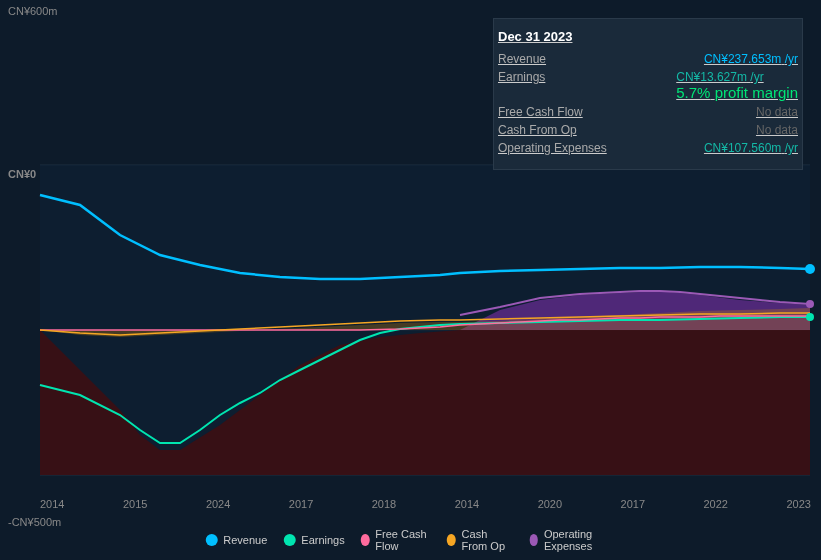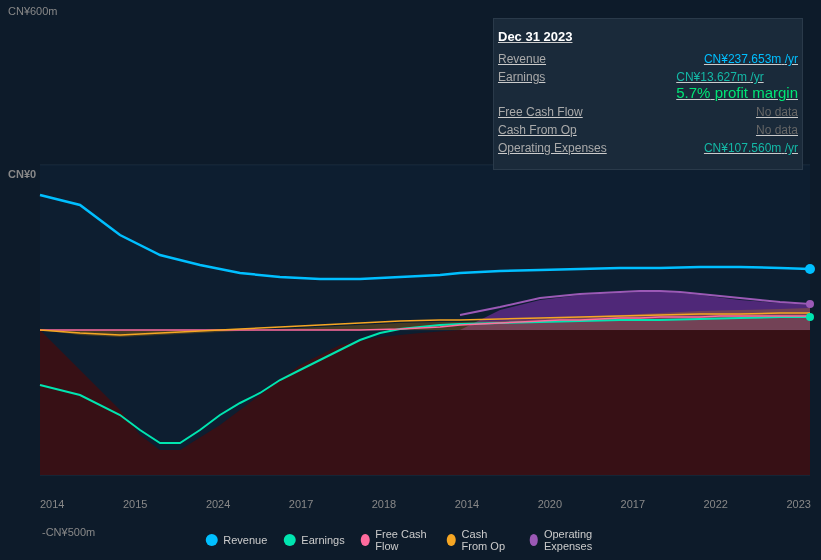--- a/index.html
+++ b/index.html
@@ -76,23 +76,22 @@
     .y-label.top {
       top: 5px;
       left: 8px;
     }
     .y-label.mid {
       top: 168px;
       left: 8px;
       font-weight: bold;
     }
     .y-label.bot {
-      bottom: 22px;
+      bottom: 32px;
       left: 8px;
-      margin-left: 34px;
     }
     .x-label {
       font-size: 11px;
       color: #888;
     }
 
     
     .legend {
       position: absolute;
       bottom: 8px;

